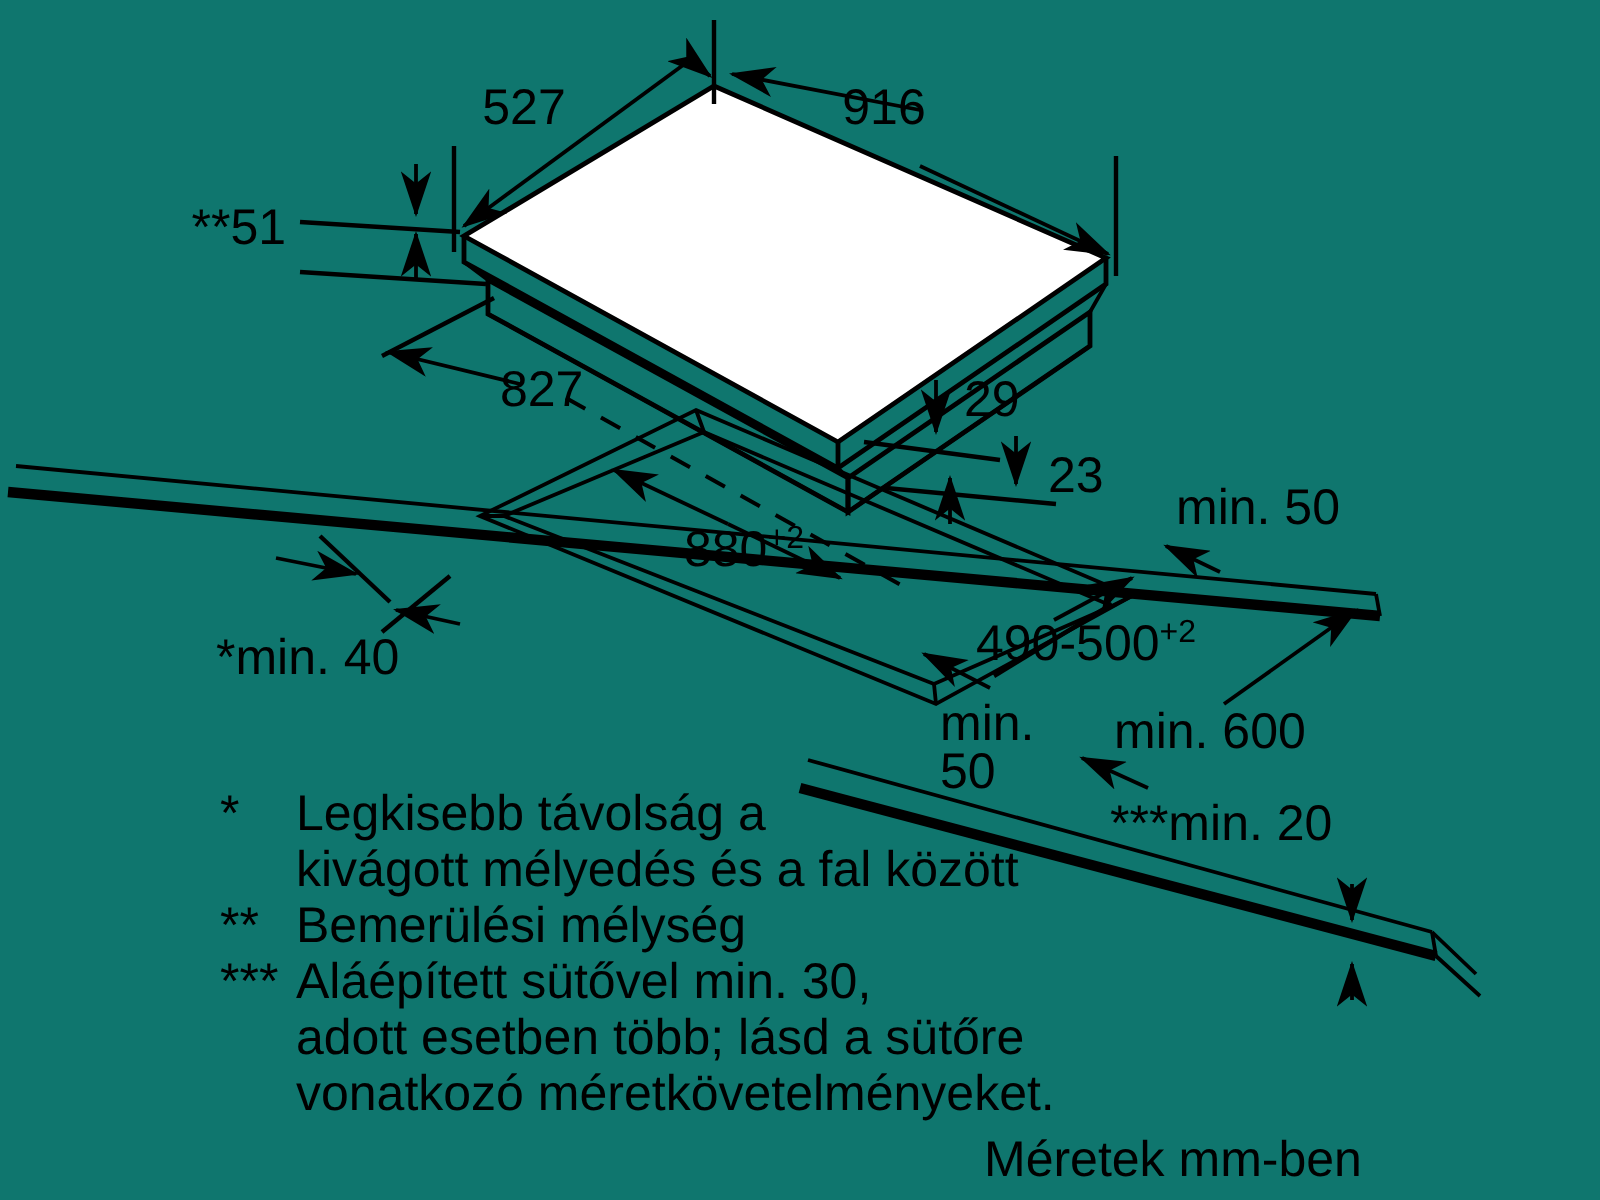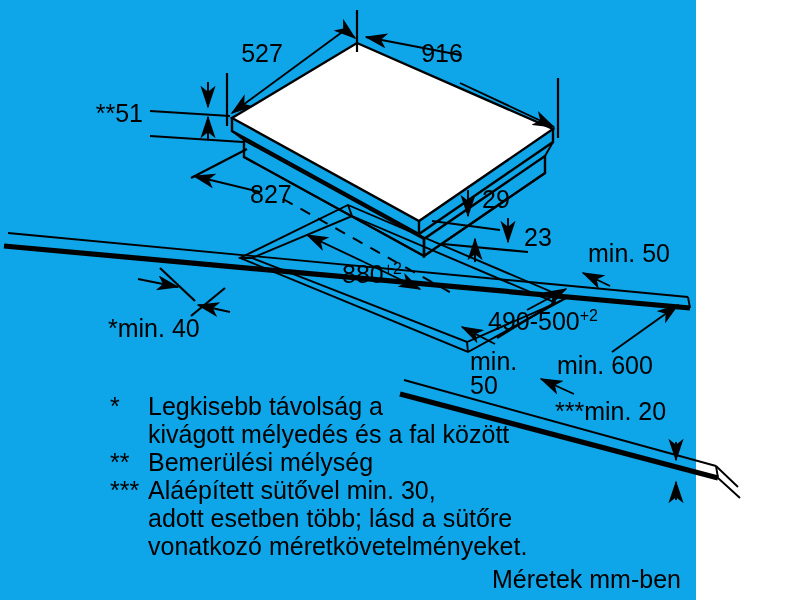--- a/index.html
+++ b/index.html
@@ -8,23 +8,23 @@
     background: #ffffff;
   }
   body {
     width: 800px;
     height: 600px;
     font-family: "Liberation Sans", sans-serif;
     overflow: hidden;
   }
   #drawing-root {
     position: relative;
-    width: 696px;
+    width: 800px;
     height: 600px;
-    background: #0ea5e9;
+    background: #0f766e;
   }
   svg#tech-drawing {
     display: block;
     width: 800px;
     height: 600px;
   }
   .outline {
     fill: none;
     stroke: #000000;
     stroke-width: 2.4;

